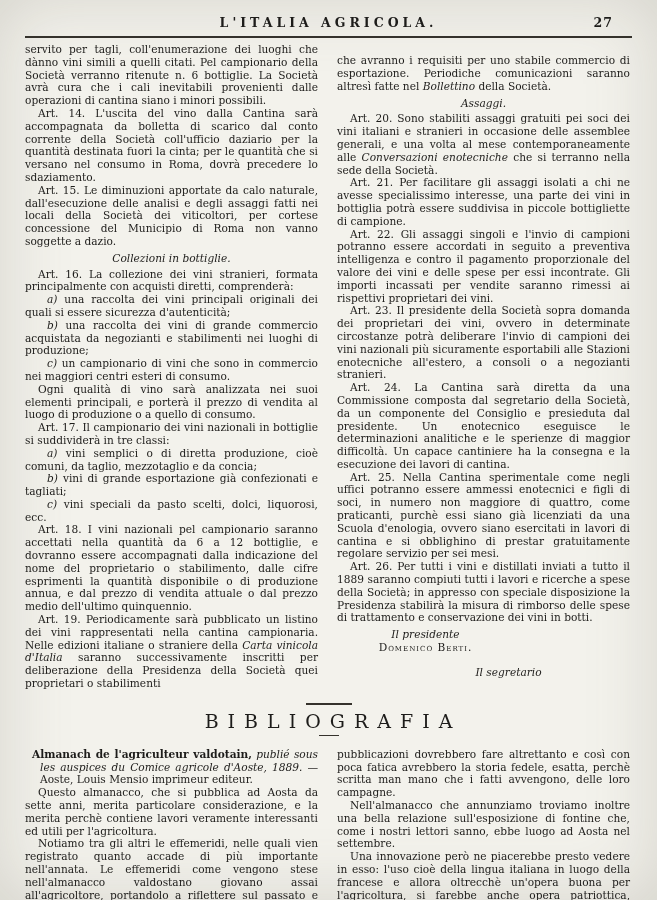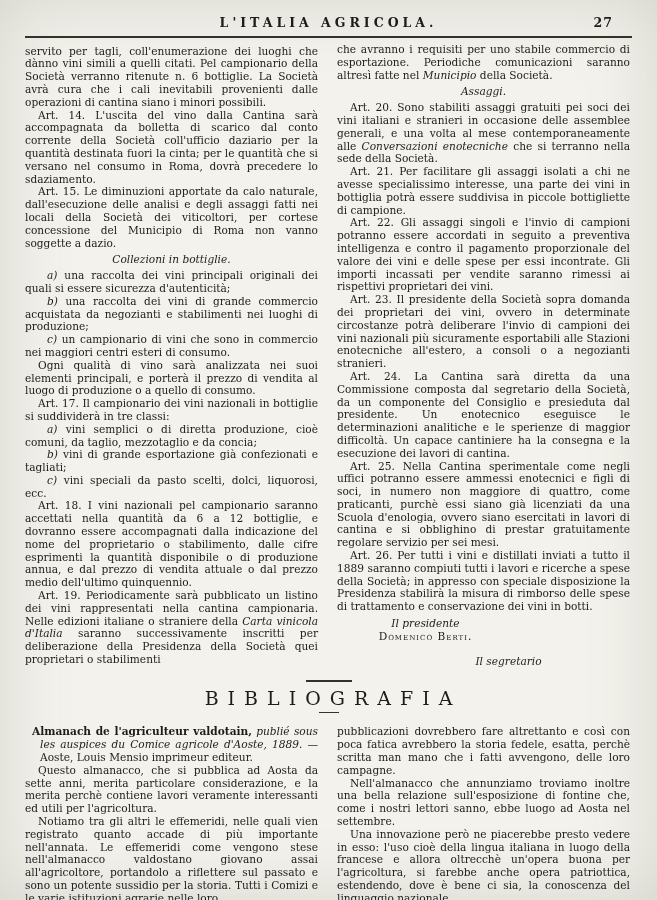--- a/index.html
+++ b/index.html
@@ -48,34 +48,35 @@
     <div class="hdr-pnum">27</div>
     <div class="hdr-rule"></div>
   </header>
 
   <main class="cols">
     <div class="col">
         <p class="plain"><span>servito per tagli, coll'enumerazione dei luoghi che dànno vini simili a quelli citati. Pel campionario della Società verranno ritenute n. 6 bottiglie. La Società avrà cura che i cali inevitabili provenienti dalle operazioni di cantina siano i minori possibili.</span></p>
         <p class="ind"><span>Art. 14. L'uscita del vino dalla Cantina sarà accompagnata da bolletta di scarico dal conto corrente della Società coll'ufficio daziario per la quantità destinata fuori la cinta; per le quantità che si versano nel consumo in Roma, dovrà precedere lo sdaziamento.</span></p>
         <p class="ind"><span>Art. 15. Le diminuzioni apportate da calo naturale, dall'esecuzione delle analisi e degli assaggi fatti nei locali della Società dei viticoltori, per cortese concessione del Municipio di Roma non vanno soggette a dazio.</span></p>
         <p class="center-italic"><span class="seg-i">Collezioni in bottiglie.</span></p>
+        <p class="ind"><span>Art. 16. La collezione dei vini stranieri, formata principalmente con acquisti diretti, comprenderà:</span></p>
         <p class="ind2"><span class="seg-i">a)</span><span> una raccolta dei vini principali originali dei quali si essere sicurezza d'autenticità;</span></p>
         <p class="ind2"><span class="seg-i">b)</span><span> una raccolta dei vini di grande commercio acquistata da negozianti e stabilimenti nei luoghi di produzione;</span></p>
         <p class="ind2"><span class="seg-i">c)</span><span> un campionario di vini che sono in commercio nei maggiori centri esteri di consumo.</span></p>
         <p class="ind"><span>Ogni qualità di vino sarà analizzata nei suoi elementi principali, e porterà il prezzo di vendita al luogo di produzione o a quello di consumo.</span></p>
         <p class="ind"><span>Art. 17. Il campionario dei vini nazionali in bottiglie si suddividerà in tre classi:</span></p>
         <p class="ind2"><span class="seg-i">a)</span><span> vini semplici o di diretta produzione, cioè comuni, da taglio, mezzotaglio e da concia;</span></p>
         <p class="ind2"><span class="seg-i">b)</span><span> vini di grande esportazione già confezionati e tagliati;</span></p>
         <p class="ind2"><span class="seg-i">c)</span><span> vini speciali da pasto scelti, dolci, liquorosi, ecc.</span></p>
         <p class="ind"><span>Art. 18. I vini nazionali pel campionario saranno accettati nella quantità da 6 a 12 bottiglie, e dovranno essere accompagnati dalla indicazione del nome del proprietario o stabilimento, dalle cifre esprimenti la quantità disponibile o di produzione annua, e dal prezzo di vendita attuale o dal prezzo medio dell'ultimo quinquennio.</span></p>
         <p class="ind"><span>Art. 19. Periodicamente sarà pubblicato un listino dei vini rappresentati nella cantina campionaria. Nelle edizioni italiane o straniere della </span><span class="seg-i">Carta vinicola d'Italia</span><span> saranno successivamente inscritti per deliberazione della Presidenza della Società quei proprietari o stabilimenti</span></p>
       </div>
     <div class="vdiv"></div>
     <div class="col">
-        <p class="plain"><span>che avranno i requisiti per uno stabile commercio di esportazione. Periodiche comunicazioni saranno altresì fatte nel </span><span class="seg-i">Municipio</span><span> della Società.</span></p>
+        <p class="plain"><span>che avranno i requisiti per uno stabile commercio di esportazione. Periodiche comunicazioni saranno altresì fatte nel </span><span class="seg-i">Bollettino</span><span> della Società.</span></p>
         <p class="center-italic"><span class="seg-i">Assaggi.</span></p>
         <p class="ind"><span>Art. 20. Sono stabiliti assaggi gratuiti pei soci dei vini italiani e stranieri in occasione delle assemblee generali, e una volta al mese contemporaneamente alle </span><span class="seg-i">Conversazioni enotecniche</span><span> che si terranno nella sede della Società.</span></p>
         <p class="ind"><span>Art. 21. Per facilitare gli assaggi isolati a chi ne avesse specialissimo interesse, una parte dei vini in bottiglia potrà essere suddivisa in piccole bottigliette di campione.</span></p>
         <p class="ind"><span>Art. 22. Gli assaggi singoli e l'invio di campioni potranno essere accordati in seguito a preventiva intelligenza e contro il pagamento proporzionale del valore dei vini e delle spese per essi incontrate. Gli importi incassati per vendite saranno rimessi ai rispettivi proprietari dei vini.</span></p>
         <p class="ind"><span>Art. 23. Il presidente della Società sopra domanda dei proprietari dei vini, ovvero in determinate circostanze potrà deliberare l'invio di campioni dei vini nazionali più sicuramente esportabili alle Stazioni enotecniche all'estero, a consoli o a negozianti stranieri.</span></p>
         <p class="ind"><span>Art. 24. La Cantina sarà diretta da una Commissione composta dal segretario della Società, da un componente del Consiglio e presieduta dal presidente. Un enotecnico eseguisce le determinazioni analitiche e le sperienze di maggior difficoltà. Un capace cantiniere ha la consegna e la esecuzione dei lavori di cantina.</span></p>
         <p class="ind"><span>Art. 25. Nella Cantina sperimentale come negli uffici potranno essere ammessi enotecnici e figli di soci, in numero non maggiore di quattro, come praticanti, purchè essi siano già licenziati da una Scuola d'enologia, ovvero siano esercitati in lavori di cantina e si obblighino di prestar gratuitamente regolare servizio per sei mesi.</span></p>
         <p class="ind"><span>Art. 26. Per tutti i vini e distillati inviati a tutto il 1889 saranno compiuti tutti i lavori e ricerche a spese della Società; in appresso con speciale disposizione la Presidenza stabilirà la misura di rimborso delle spese di trattamento e conservazione dei vini in botti.</span></p>
         <p class="sig-italic-left"><span class="seg-i">Il presidente</span></p>
         <p class="sig-caps-left"><span>Domenico Berti.</span></p>

